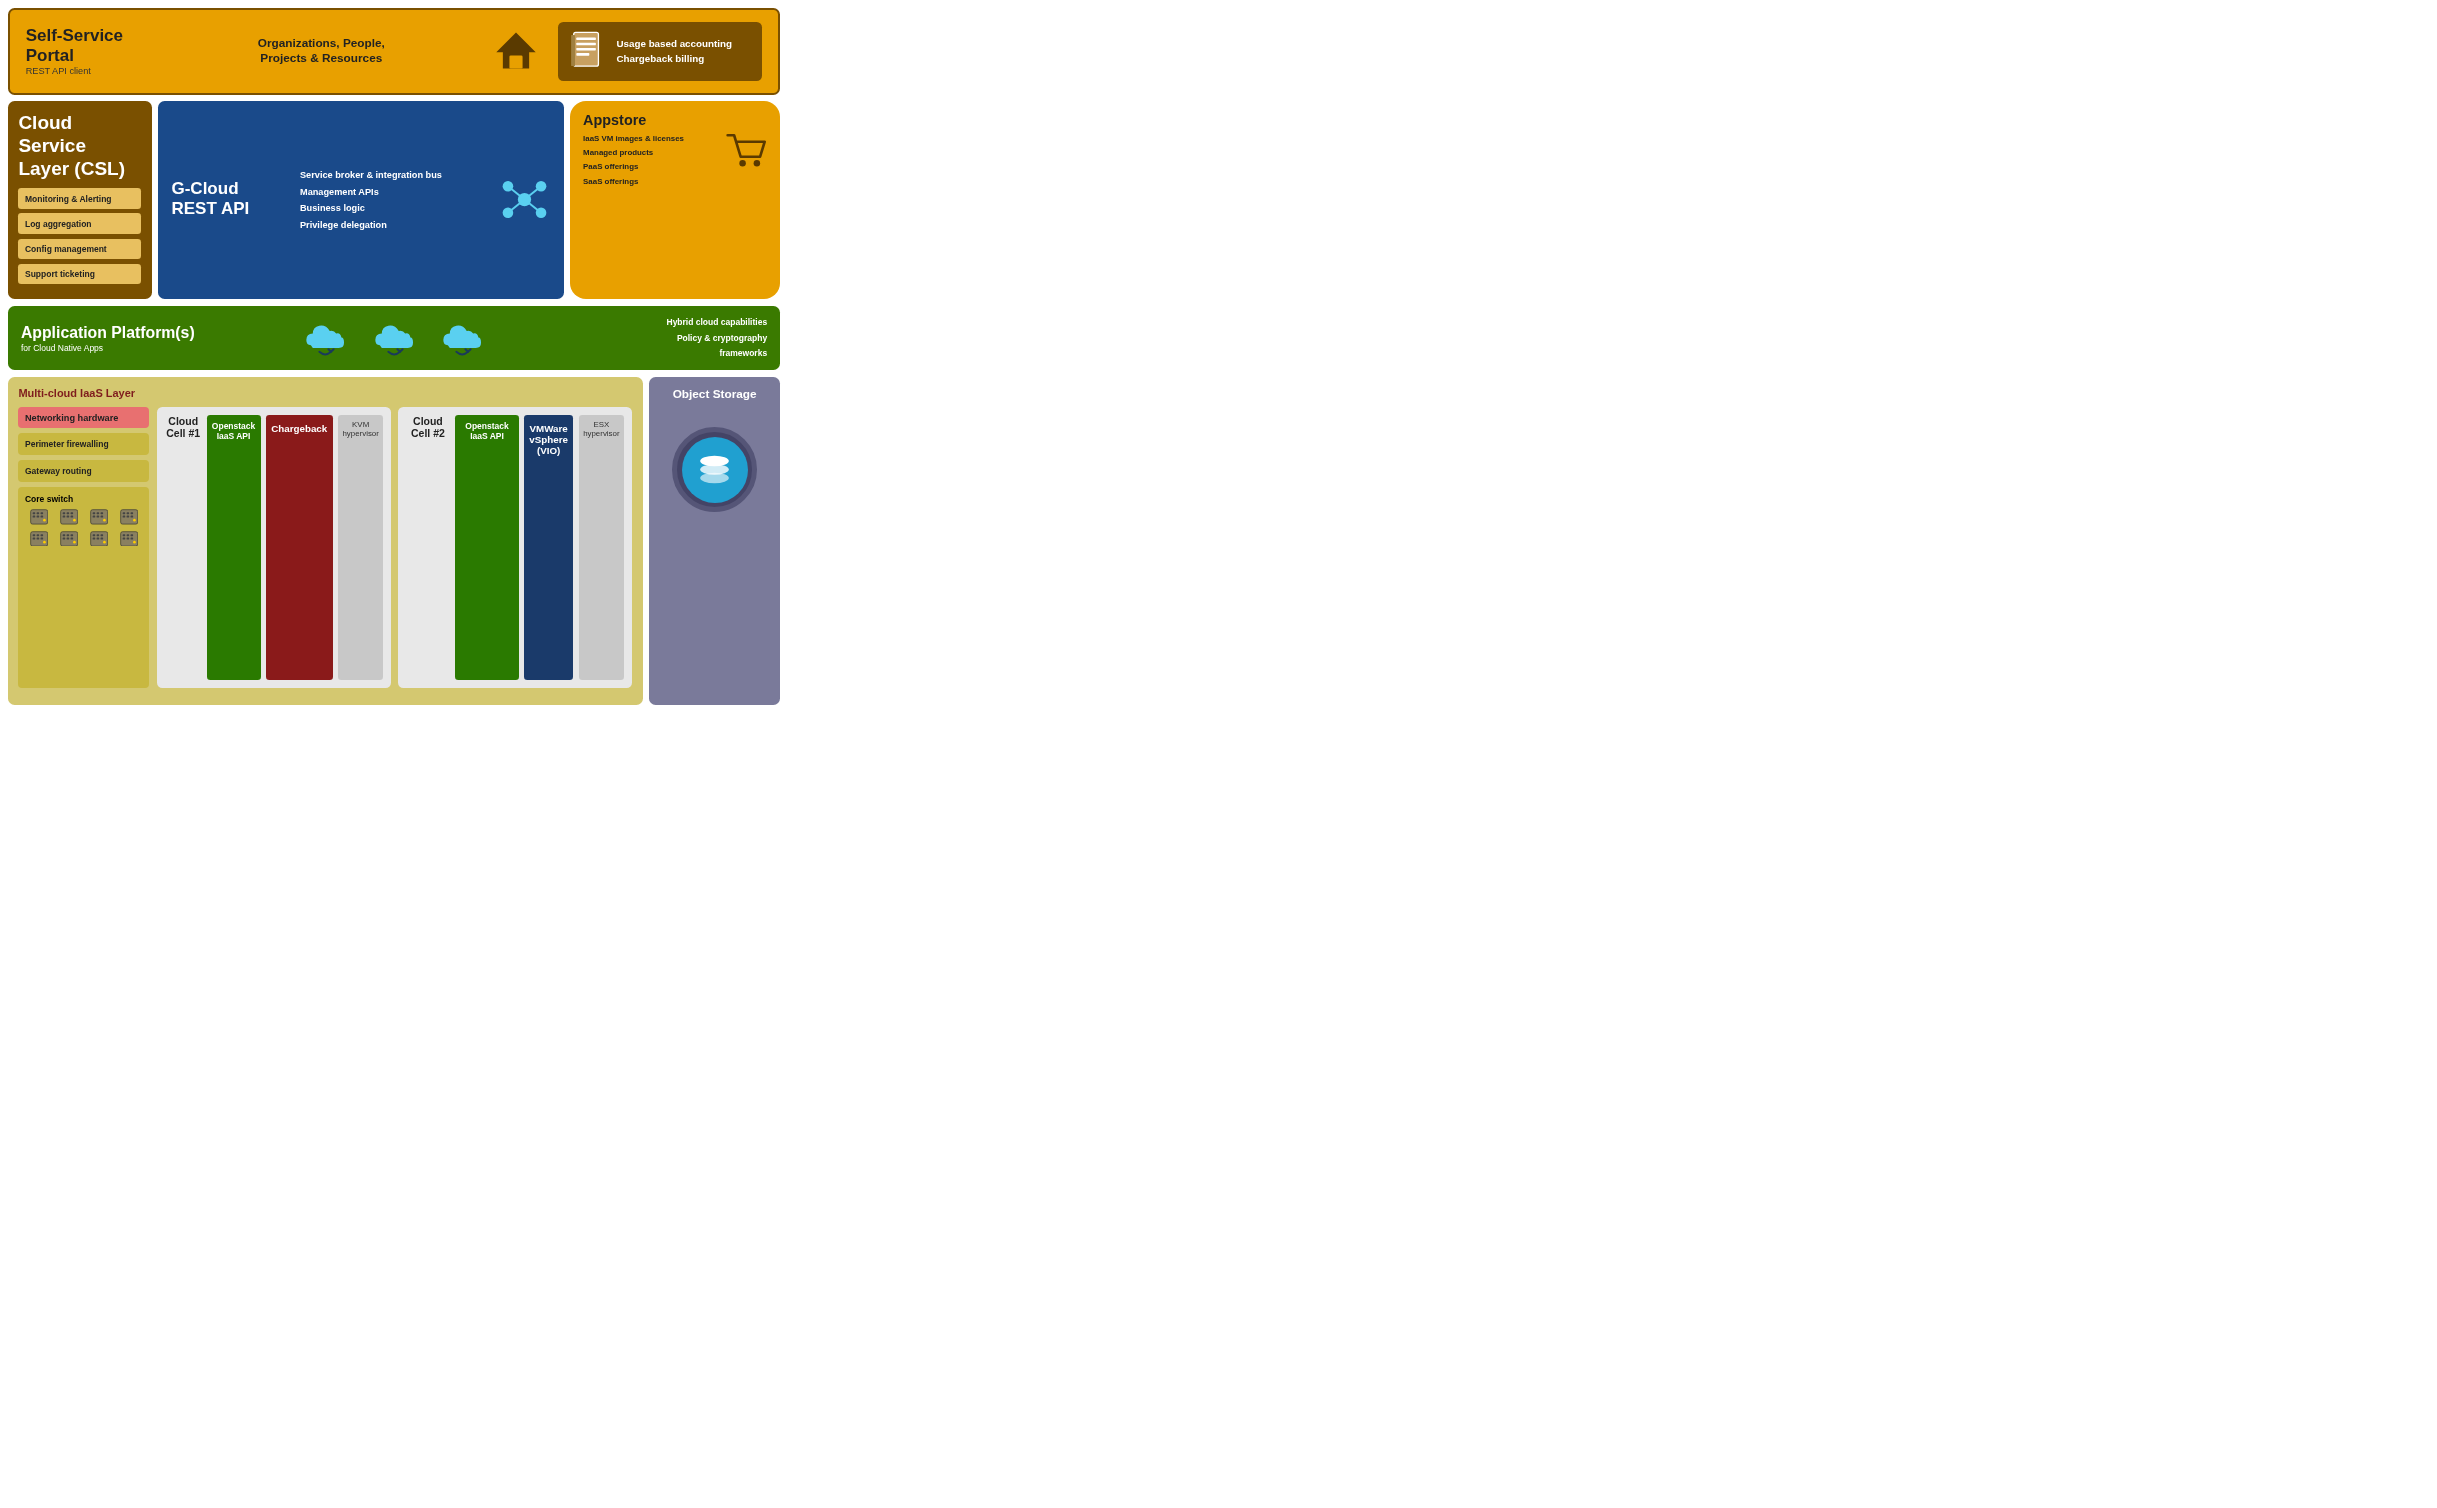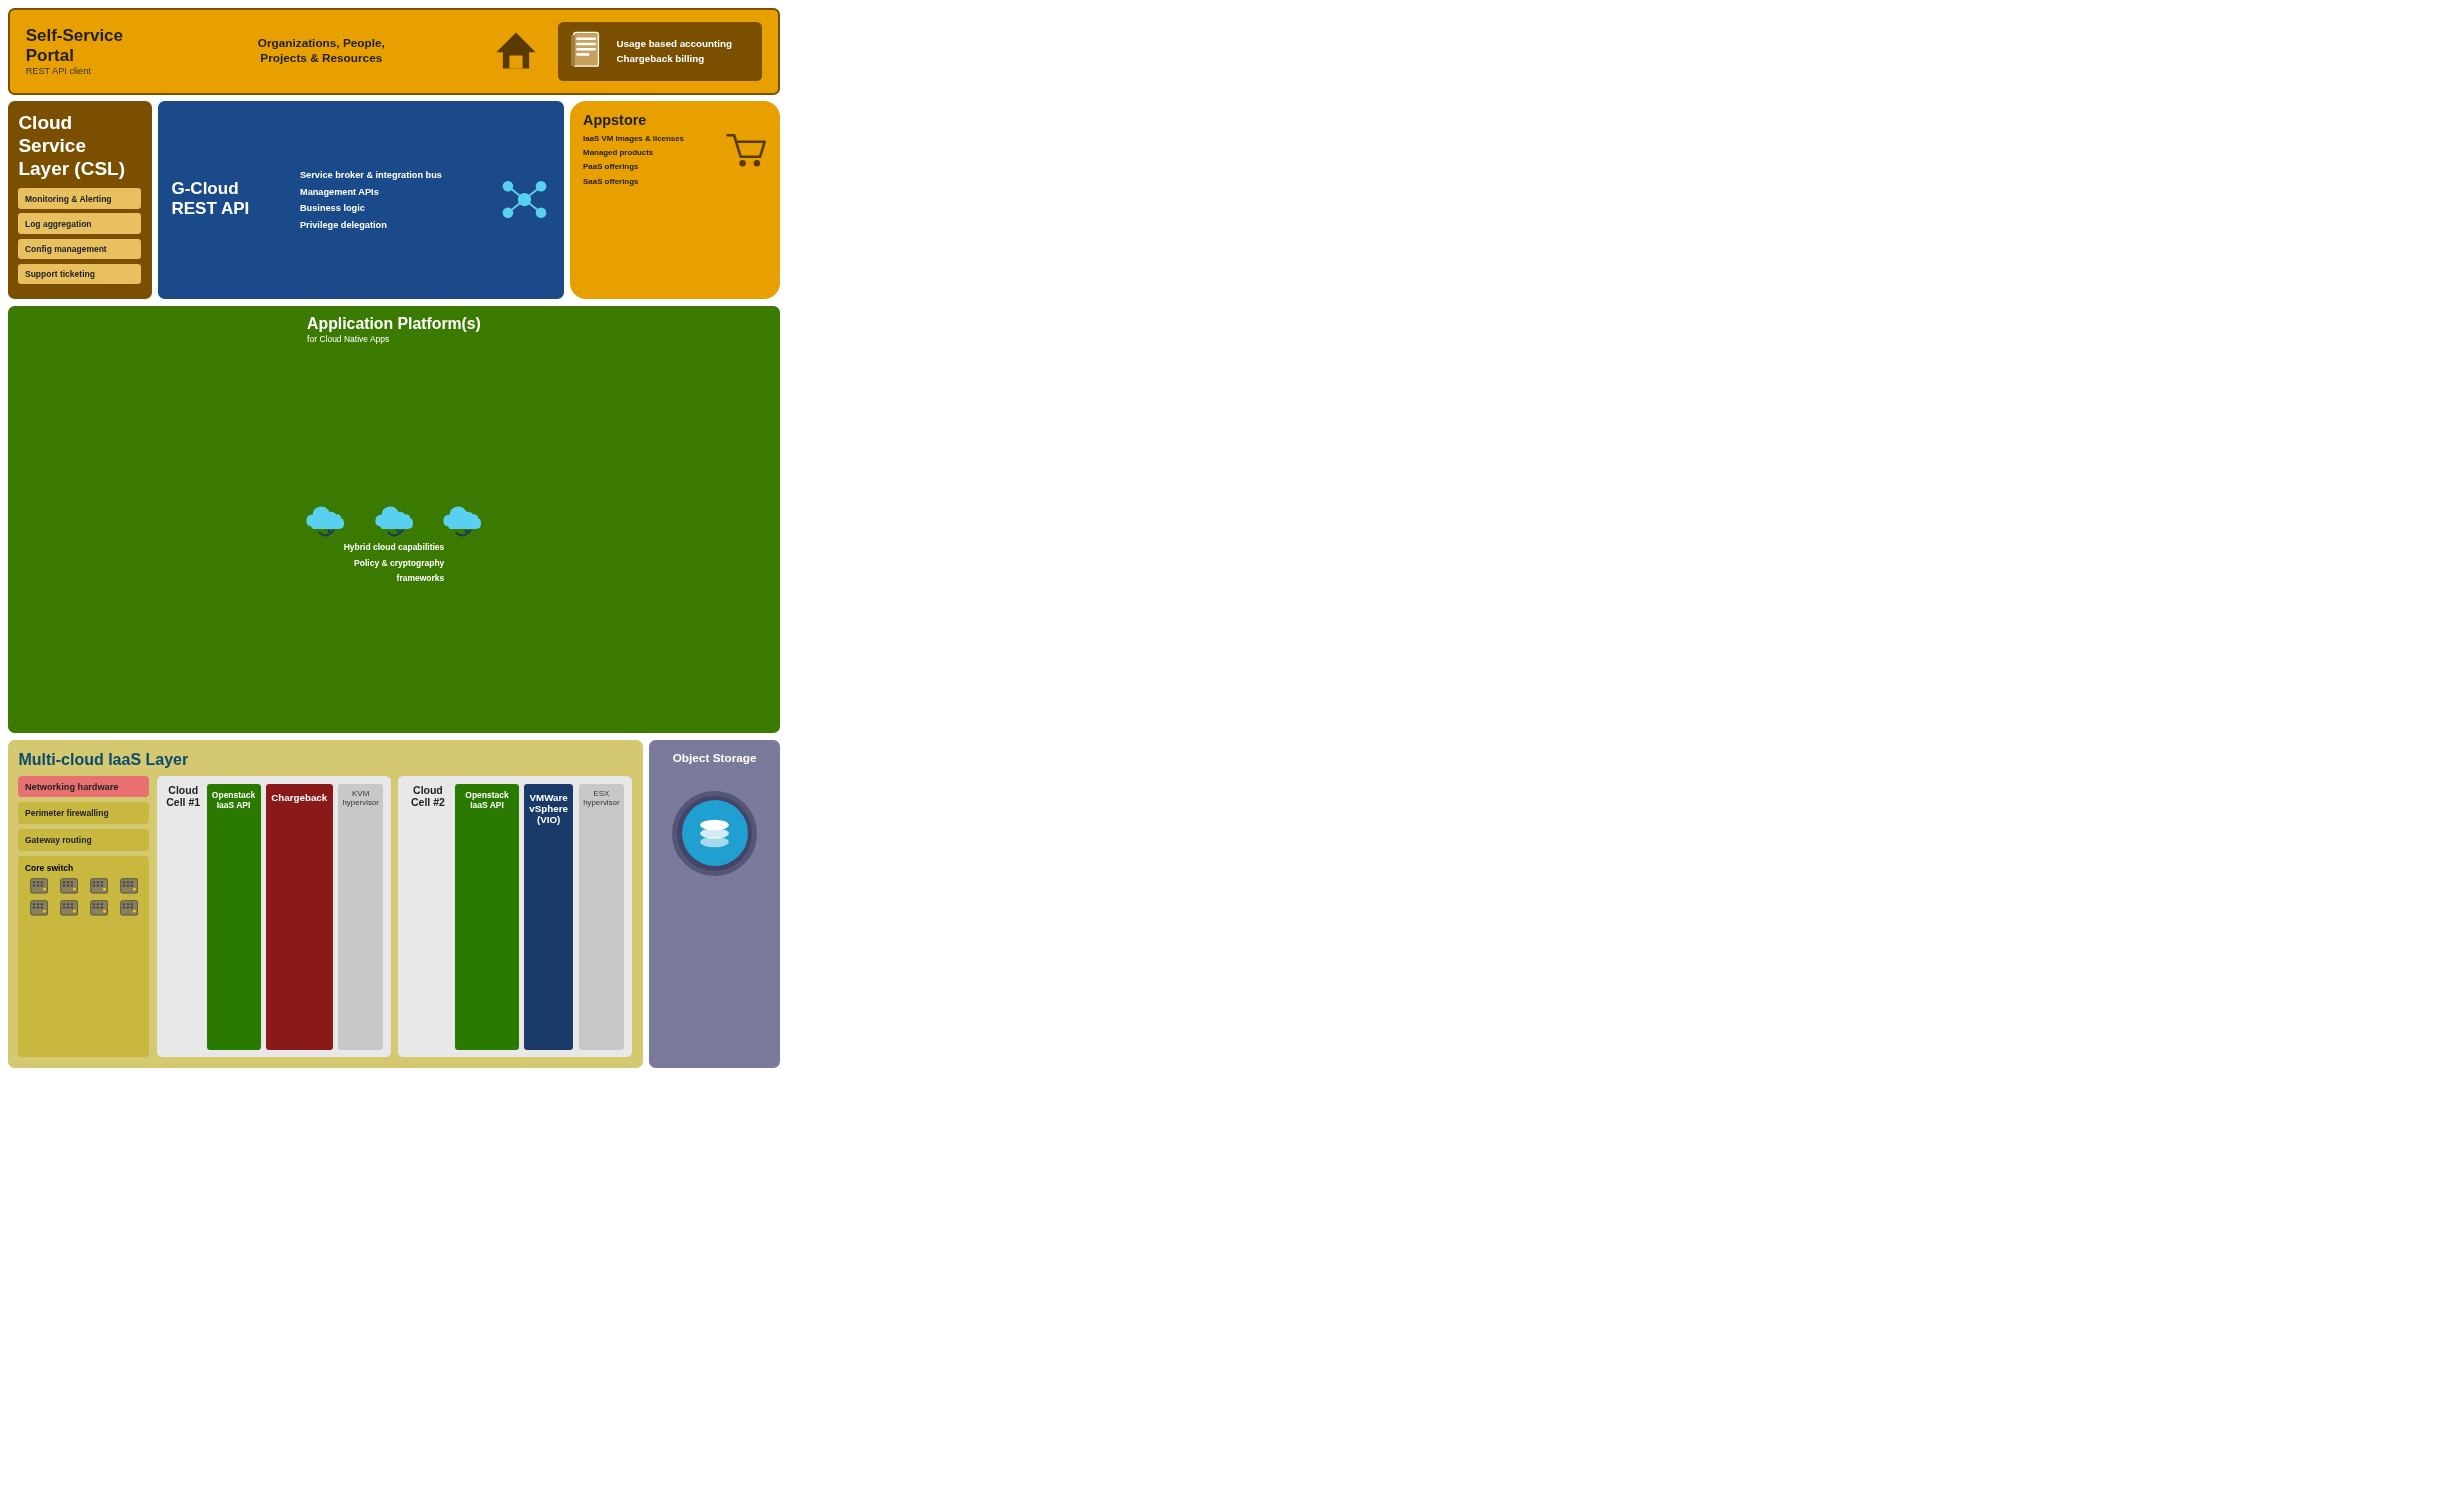--- a/index.html
+++ b/index.html
@@ -79,39 +79,38 @@
     
     .app-platform {
       background: #3a7a00;
       border-radius: 6.6px;
       padding: 9.2px 13px;
       display: flex;
       align-items: center;
       margin-bottom: 6.6px;
       color: #fff;
       min-height: 59px;
-      flex-direction: column;
     }
     .ap-left { flex: 0 0 184px; }
     .ap-title { font-size: 15.8px; font-weight: 900; line-height: 1.2; }
     .ap-sub { font-size: 8.5px; font-weight: 400; }
     .ap-icons { flex: 1; display: flex; justify-content: center; gap: 19.7px; align-items: center; }
     .ap-right { flex: 0 0 184px; text-align: right; }
     .ap-right-text { font-size: 8.5px; font-weight: 700; line-height: 1.8; }
 
     
     .multicloud-row { display: flex; gap: 6.6px; }
     .multicloud {
       flex: 1;
       background: #d4c870;
       border-radius: 6.6px;
       padding: 10.5px;
       min-height: 328px;
     }
-    .multicloud-title { font-size: 16px; font-weight: 900; color: #0c4a6e; margin-bottom: 7.9px; }
+    .multicloud-title { font-size: 11px; font-weight: 900; color: #7f1d1d; margin-bottom: 7.9px; }
 
     .multicloud-inner { display: flex; gap: 7.9px; height: calc(100% - 26px); }
 
     
     .mc-left { flex: 0 0 131px; display: flex; flex-direction: column; gap: 5.3px; }
     .mc-net-hw {
       background: #e87070;
       border-radius: 3.9px;
       padding: 5.3px 6.6px;
       font-size: 9.2px;

